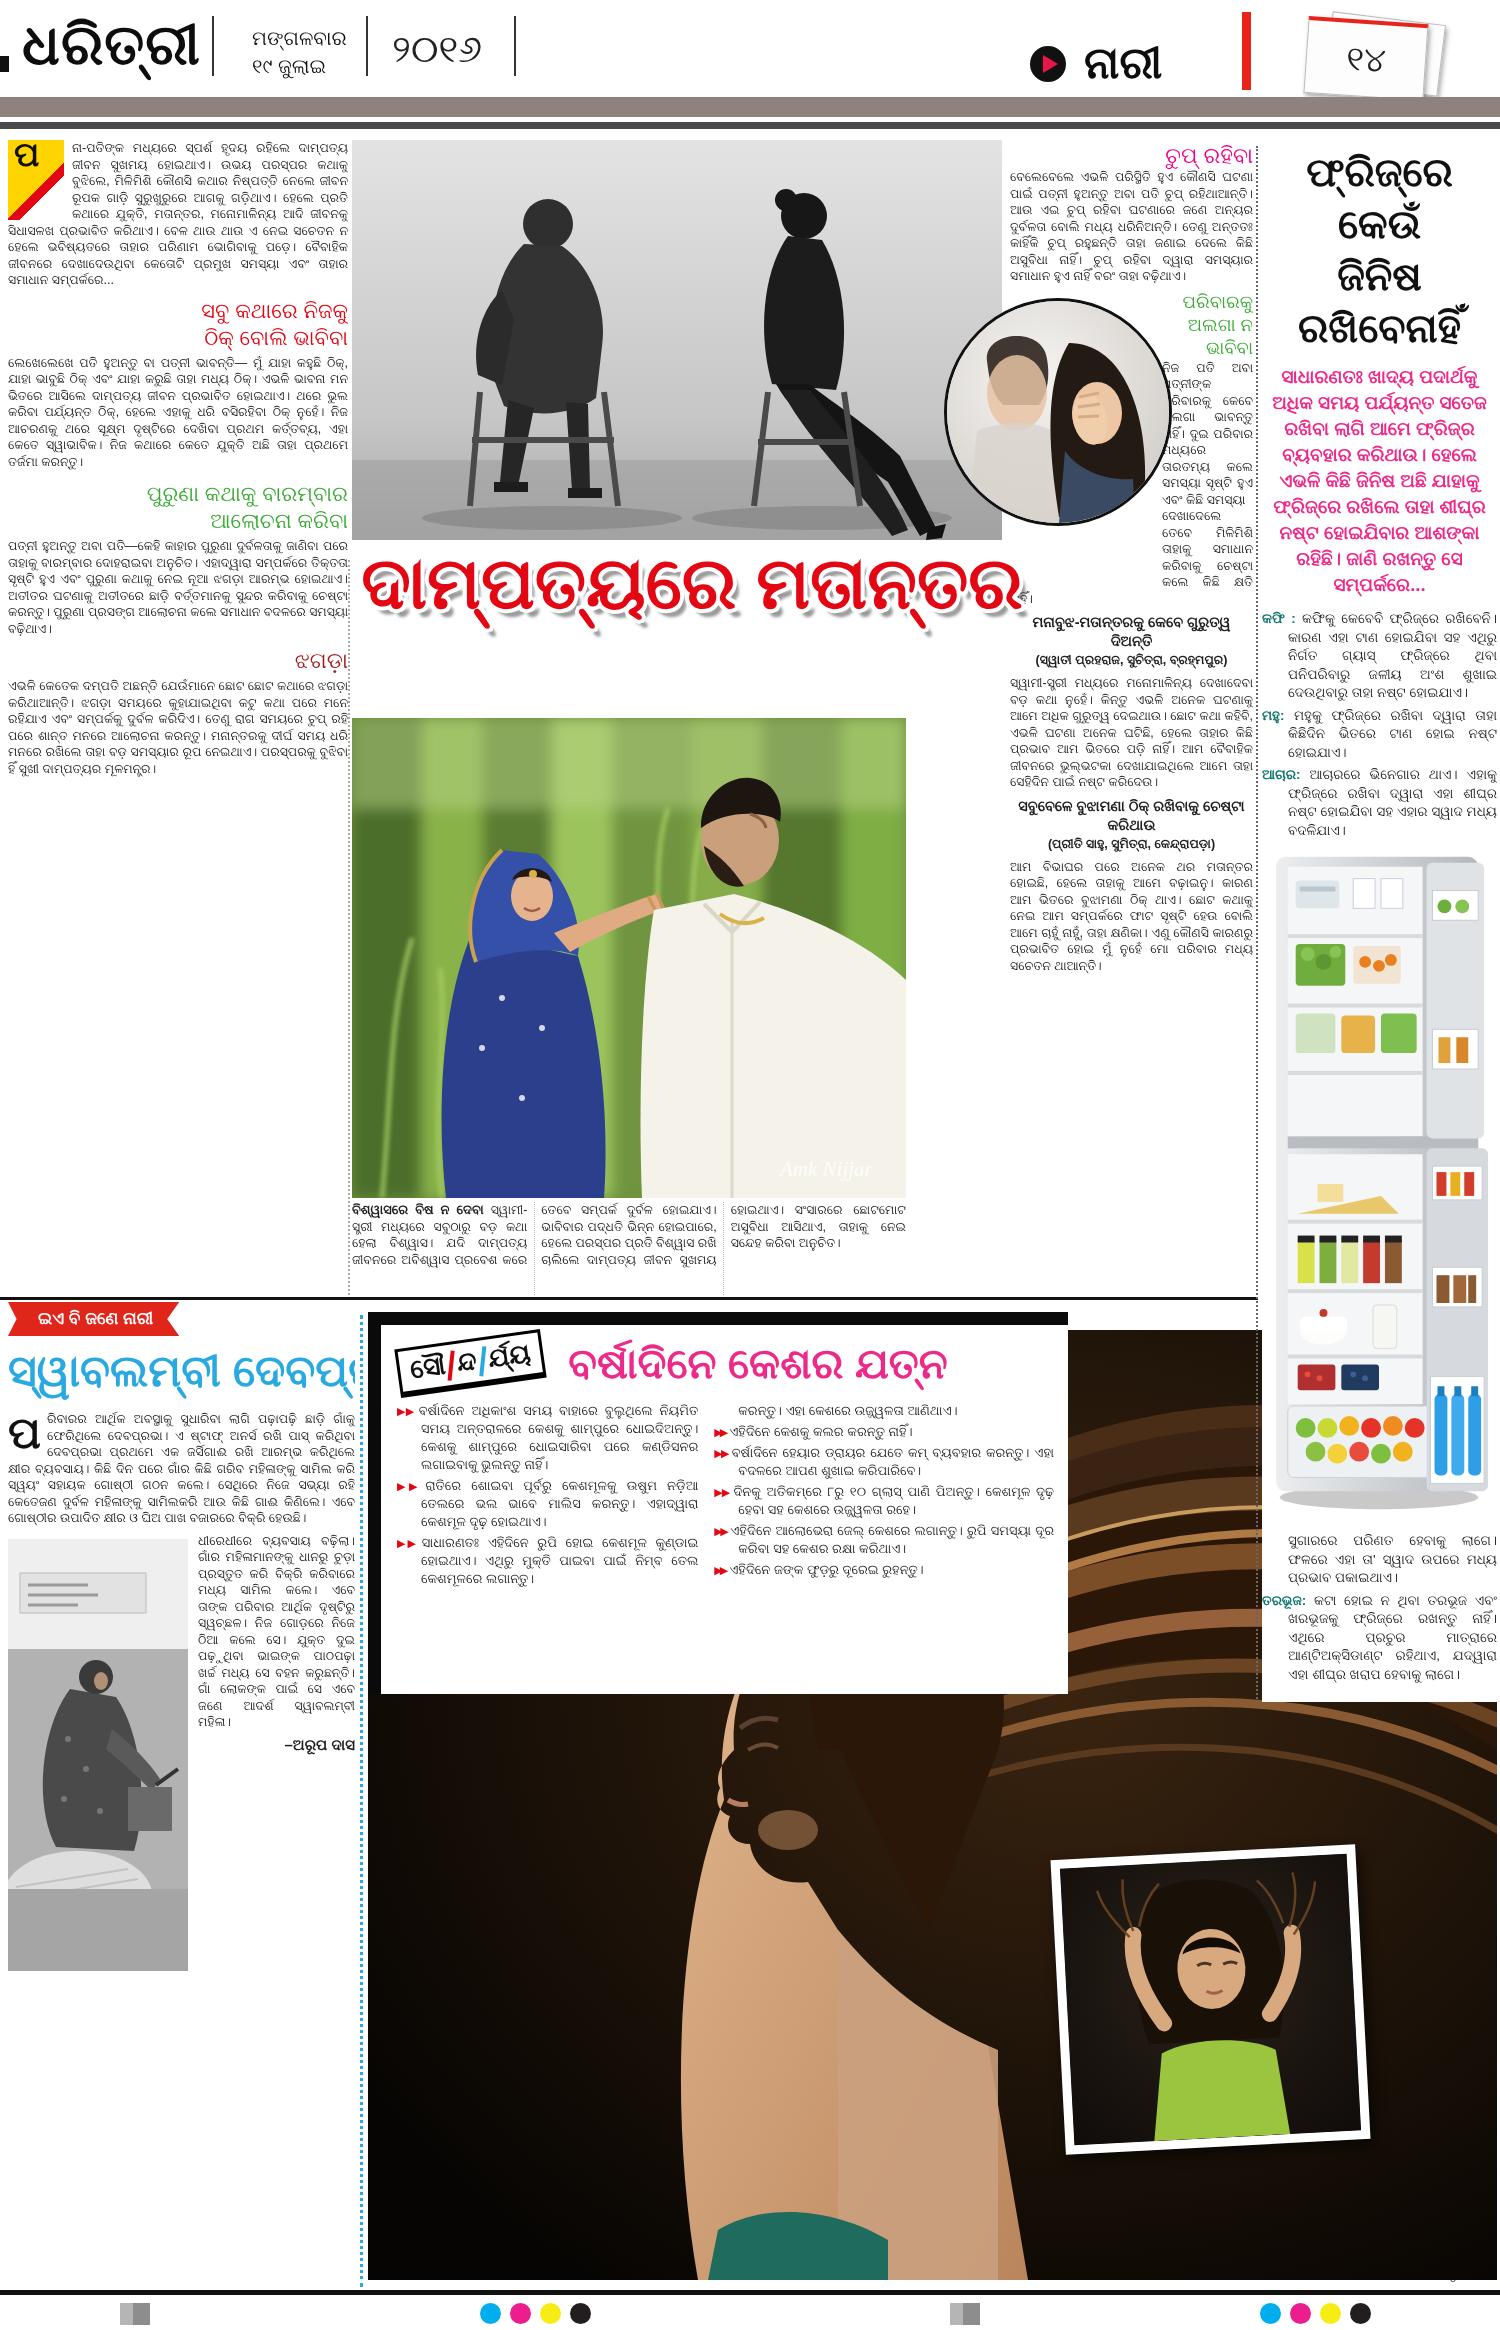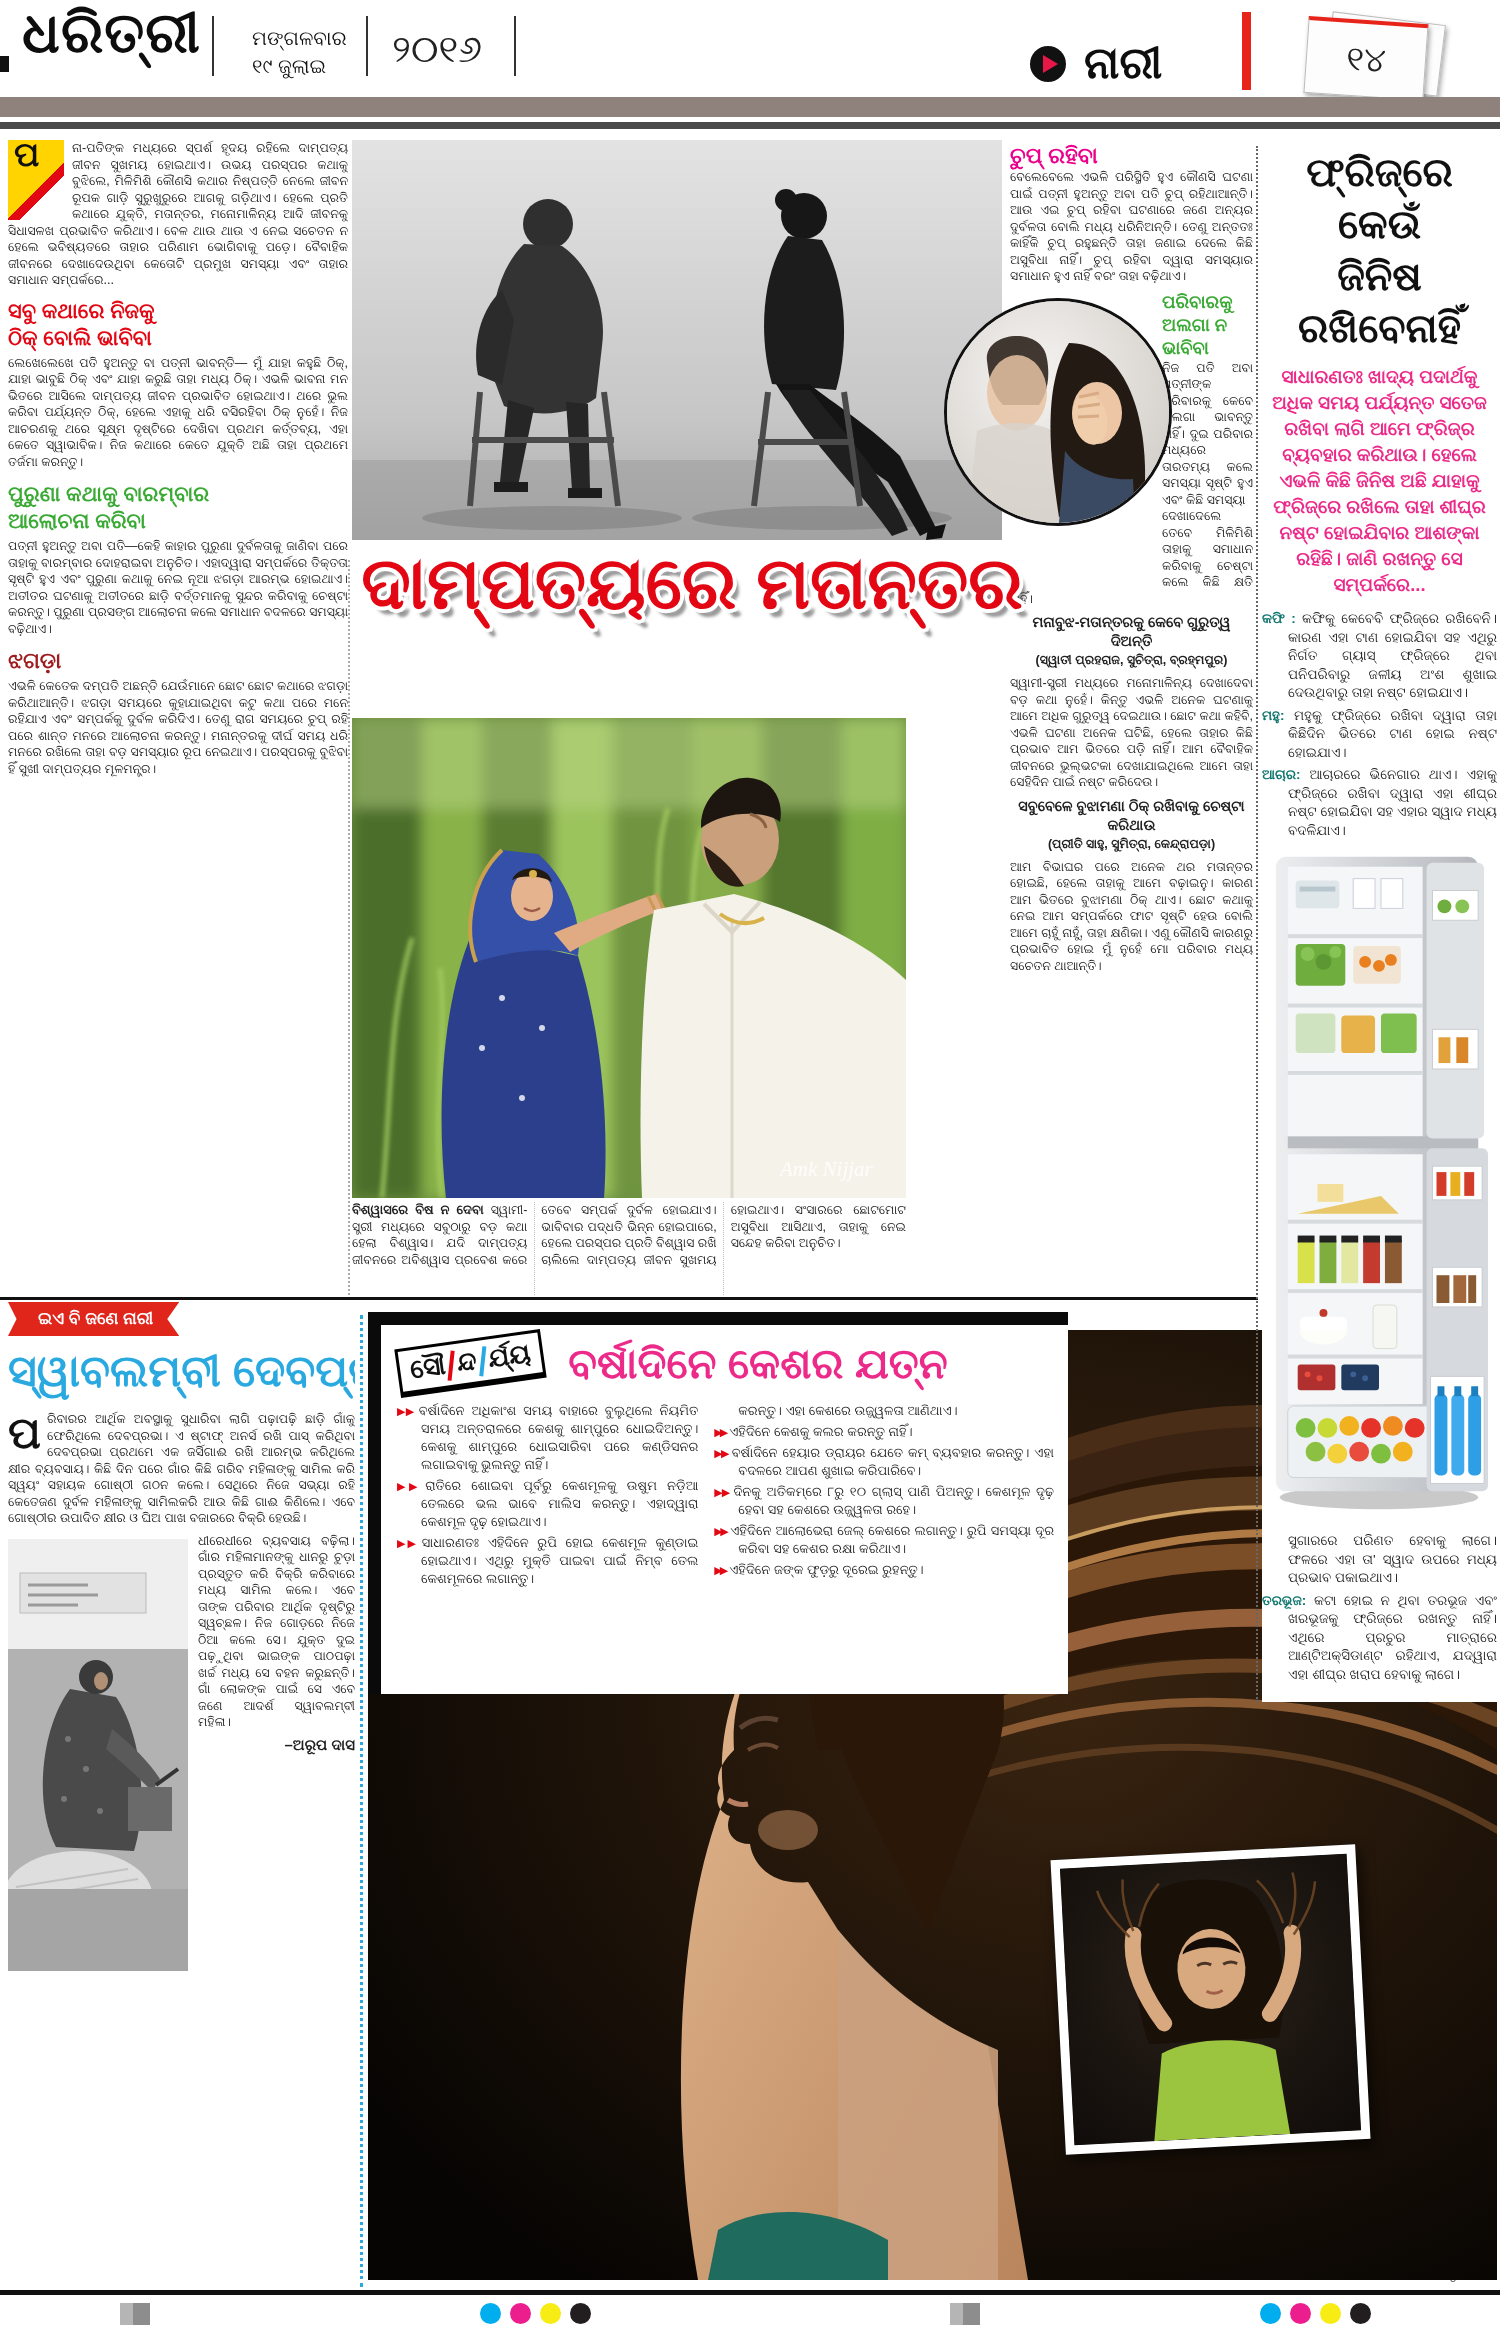--- a/index.html
+++ b/index.html
@@ -1,40 +1,40 @@
 <!DOCTYPE html>
 <html><head>
 <meta charset="utf-8">
 <style>
   html,body{margin:0;padding:0;background:#e9e9e9;}
   .page{position:relative;width:1500px;height:2330px;background:#fff;margin:0 auto;
         font-family:"Liberation Sans","DejaVu Sans",sans-serif;color:#1a1a1a;overflow:hidden;}
   .abs{position:absolute;}
   
-  .paper-name{left:22px;top:0;font-size:56px;font-weight:bold;color:#0d0d0d;letter-spacing:1px;}
+  .paper-name{left:22px;top:12px;font-size:56px;font-weight:bold;color:#0d0d0d;letter-spacing:1px;}
   .hdr-vline{width:0;border-left:2px solid #333;height:60px;top:16px;}
   .hdr-date{left:252px;top:24px;font-size:20px;line-height:28px;color:#111;}
   .hdr-year{left:392px;top:28px;font-size:38px;color:#222;}
   .edge-tick{left:0;top:56px;width:9px;height:16px;background:#111;}
   .section-block{left:1030px;top:38px;display:flex;align-items:center;gap:18px;}
   .play-circle{width:36px;height:36px;border-radius:50%;background:#111;position:relative;}
   .play-circle::after{content:"";position:absolute;left:13px;top:9px;border-left:15px solid #e8174a;
       border-top:9px solid transparent;border-bottom:9px solid transparent;}
   .section-name{font-size:44px;font-weight:bold;color:#0d0d0d;}
   .red-bar{left:1242px;top:12px;width:9px;height:78px;background:#e8231a;}
   .page-corner{left:1302px;top:16px;width:148px;height:78px;}
   .pc-sheet{position:absolute;background:#fdfdfd;border:1px solid #bbb;box-shadow:2px 3px 5px rgba(0,0,0,.35);}
   .pc-back{left:26px;top:2px;width:112px;height:70px;transform:rotate(7deg);}
   .pc-front{left:4px;top:4px;width:118px;height:72px;transform:rotate(4deg);border-top:4px solid #e8231a;
       display:flex;align-items:center;justify-content:center;font-size:34px;color:#222;}
   .bar-taupe{left:0;top:97px;width:1500px;height:20px;background:#8f827c;}
   .bar-dark{left:0;top:122px;width:1500px;height:7px;background:#4a4a4a;}
   
   .body-txt{font-size:12.5px;line-height:16.5px;text-align:justify;color:#202020;}
-  .subhead{font-weight:bold;text-align:left;line-height:27px;font-size:21px;}
+  .subhead{font-weight:normal;text-align:right;line-height:27px;font-size:21px;}
   .red{color:#e30613;} .green{color:#3aaa35;} .pink{color:#ec008c;} .maroon{color:#9e1b1e;}
   
   .colA{left:8px;top:140px;width:340px;height:1156px;overflow:hidden;}
   .flag{float:left;width:56px;height:80px;margin:0 8px 2px 0;position:relative;
     background-image:linear-gradient(135deg,rgba(0,0,0,0) 58%,#e30613 58%,#e30613 67%,rgba(0,0,0,0) 67%),
                      linear-gradient(135deg,#ffd400 61%,rgba(255,212,0,0) 61%);}
   .flag b{position:absolute;left:6px;top:6px;font-size:34px;color:#111;}
   .photoA{left:352px;top:140px;width:650px;height:400px;overflow:hidden;}
   .colB{left:1010px;top:142px;width:243px;height:1152px;overflow:hidden;}
   .colB-wrap-spacer{float:left;width:152px;height:296px;}

